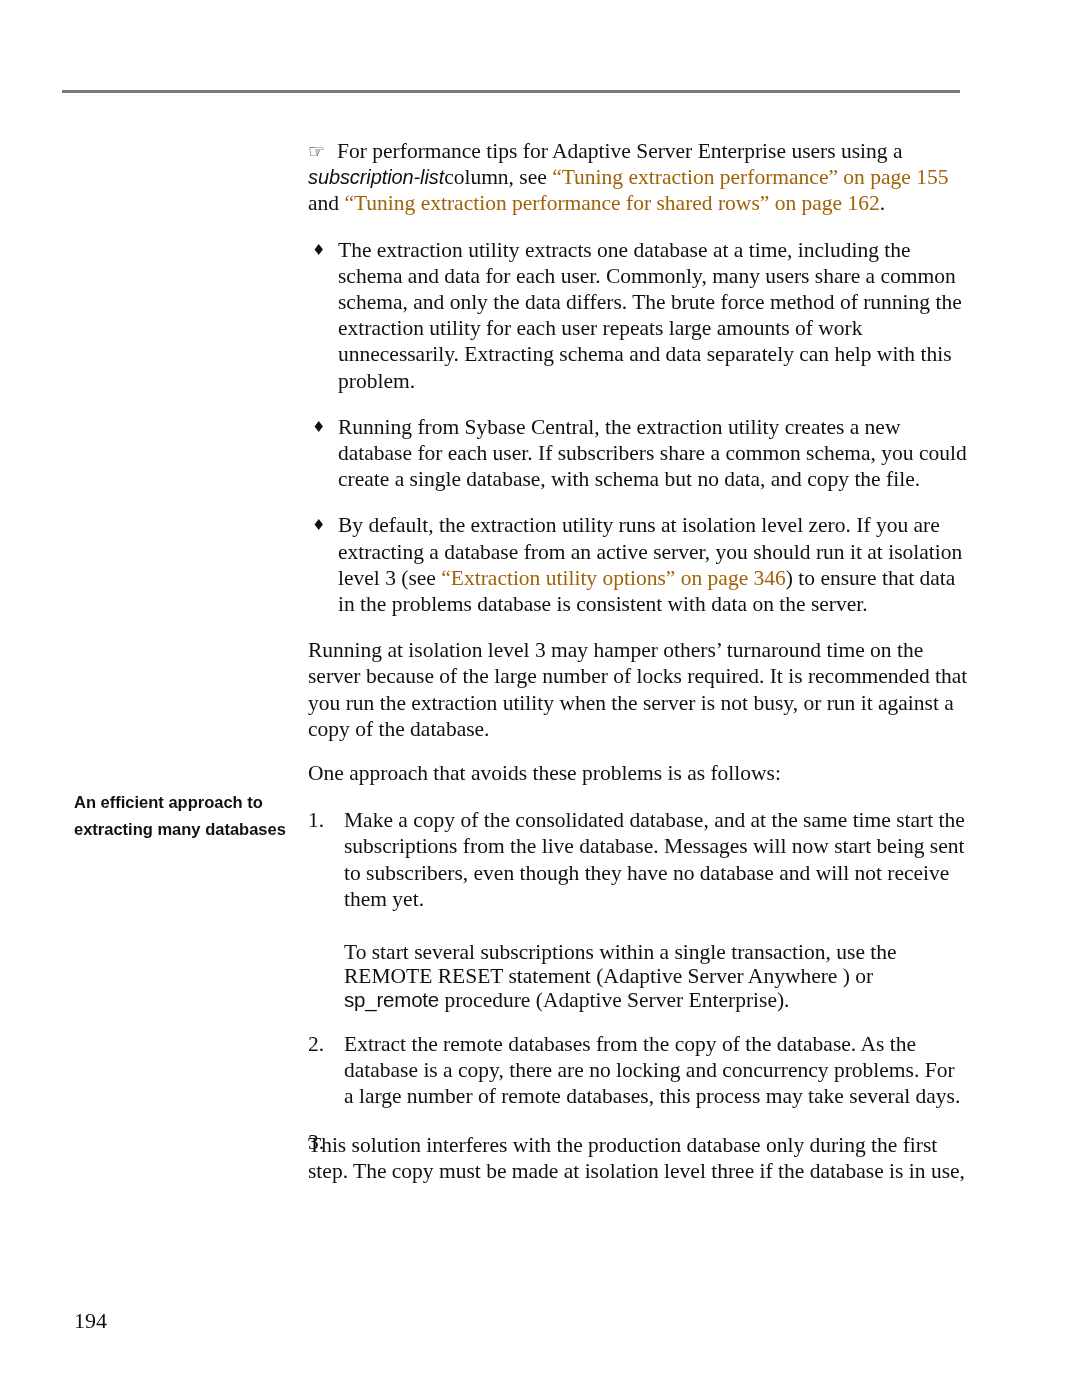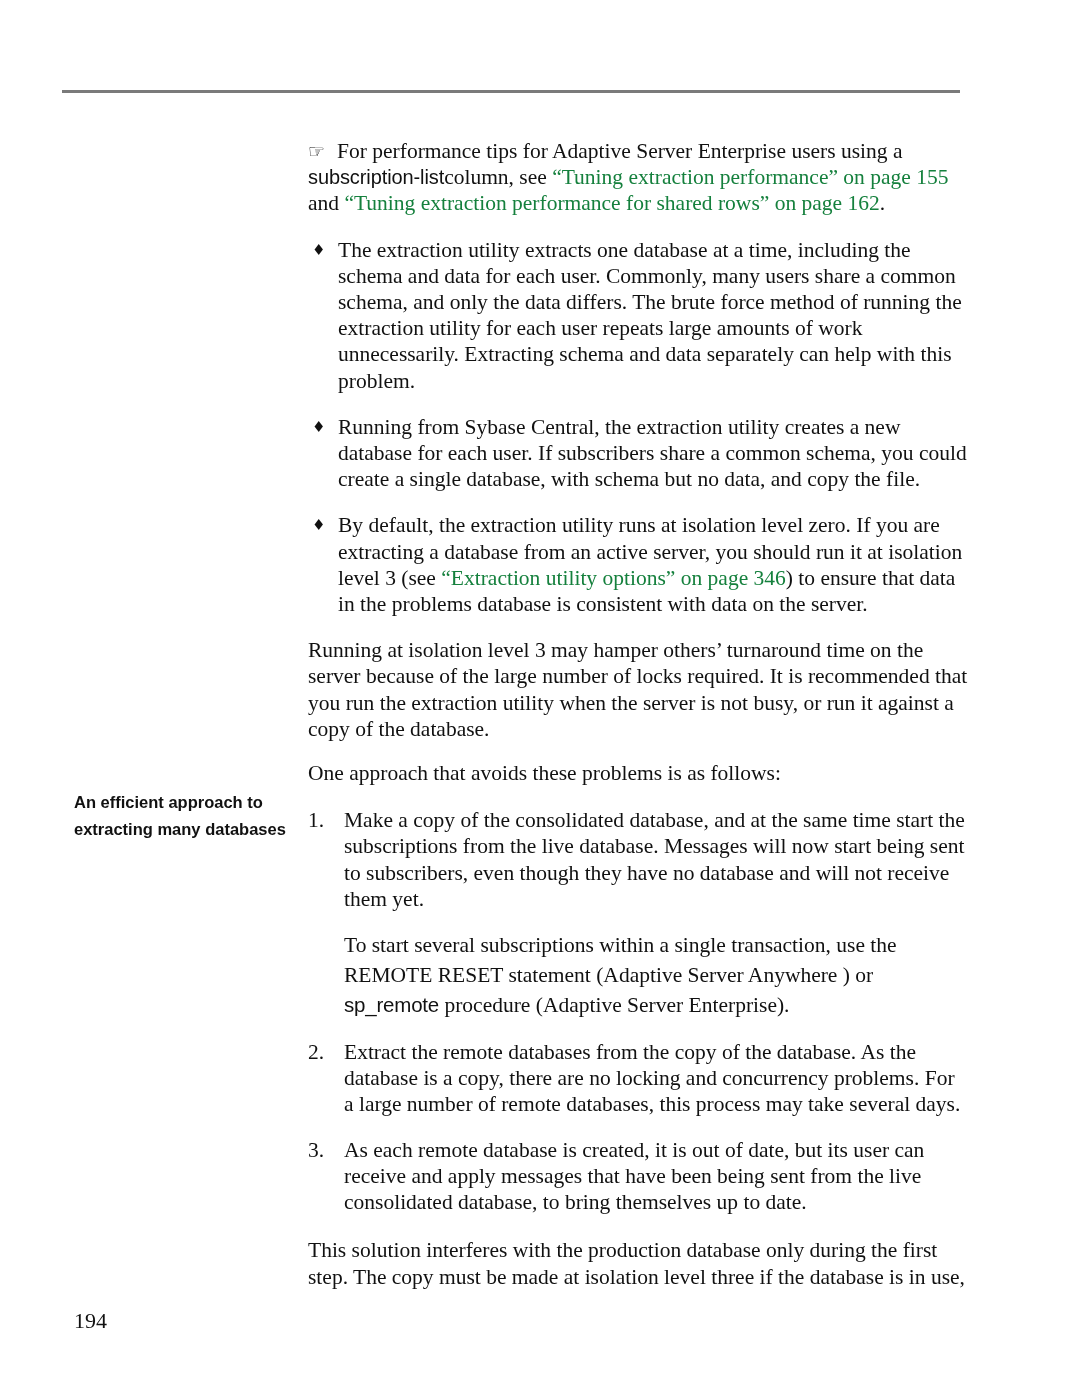--- a/index.html
+++ b/index.html
@@ -115,32 +115,33 @@
   ol.numbers > li .num-glyph {
     position: absolute;
     left: 0;
     top: 0;
     width: 28px;
     text-align: left;
     font-size: 21.5px;
     line-height: 26.2px;
   }
   .sub-para {
-    margin: 18px 0 0 0;
-    font-size: 21.5px;
-    line-height: 30px;
+    margin: 28px 0 0 0;
+    font-size: 21.5px;
+    line-height: 24px;
   }
 
   a.xref, .xref {
-    color: #15803d;
+    color: #a16207;
     text-decoration: none;
   }
 
   .ital-mono {
     font-family: "Liberation Sans", "DejaVu Sans", sans-serif;
+    font-style: italic;
     font-size: 20px;
     letter-spacing: -0.1px;
     margin-top: 36px;
   }
   .mono-code {
     font-family: "Liberation Sans", "DejaVu Sans", sans-serif;
     font-size: 20.5px;
     letter-spacing: -0.2px;
   }
 
@@ -188,21 +189,21 @@
       <li>
         <span class="num-glyph">1.</span><span>Make a copy of the consolidated database, and at the same time start the subscriptions from the live database. Messages will now start being sent to subscribers, even though they have no database and will not receive them yet.</span>
         <div class="sub-para">
           <span>To start several subscriptions within a single transaction, use the REMOTE RESET statement (Adaptive Server Anywhere ) or </span><span class="mono-code">sp_remote</span><span> procedure (Adaptive Server Enterprise).</span>
         </div>
       </li>
       <li style="margin-top:19px;">
         <span class="num-glyph">2.</span><span>Extract the remote databases from the copy of the database. As the database is a copy, there are no locking and concurrency problems. For a large number of remote databases, this process may take several days.</span>
       </li>
       <li style="margin-top:19px;">
-        <span class="num-glyph">3.</span><span>As each remote database is created, it is out of date, but its user can receive and apply messages that have been being sent from the live consolidated database, to bring themselves up to date.</span>
+        <span class="num-glyph">3.</span>
       </li>
     </ol>
 
     <p class="para" style="margin-top:22px;">This solution interferes with the production database only during the first step. The copy must be made at isolation level three if the database is in use,</p>
 
   </div>
 
   <div class="margin-col">An efficient approach to extracting many databases</div>
 
   <div class="page-number">194</div>

